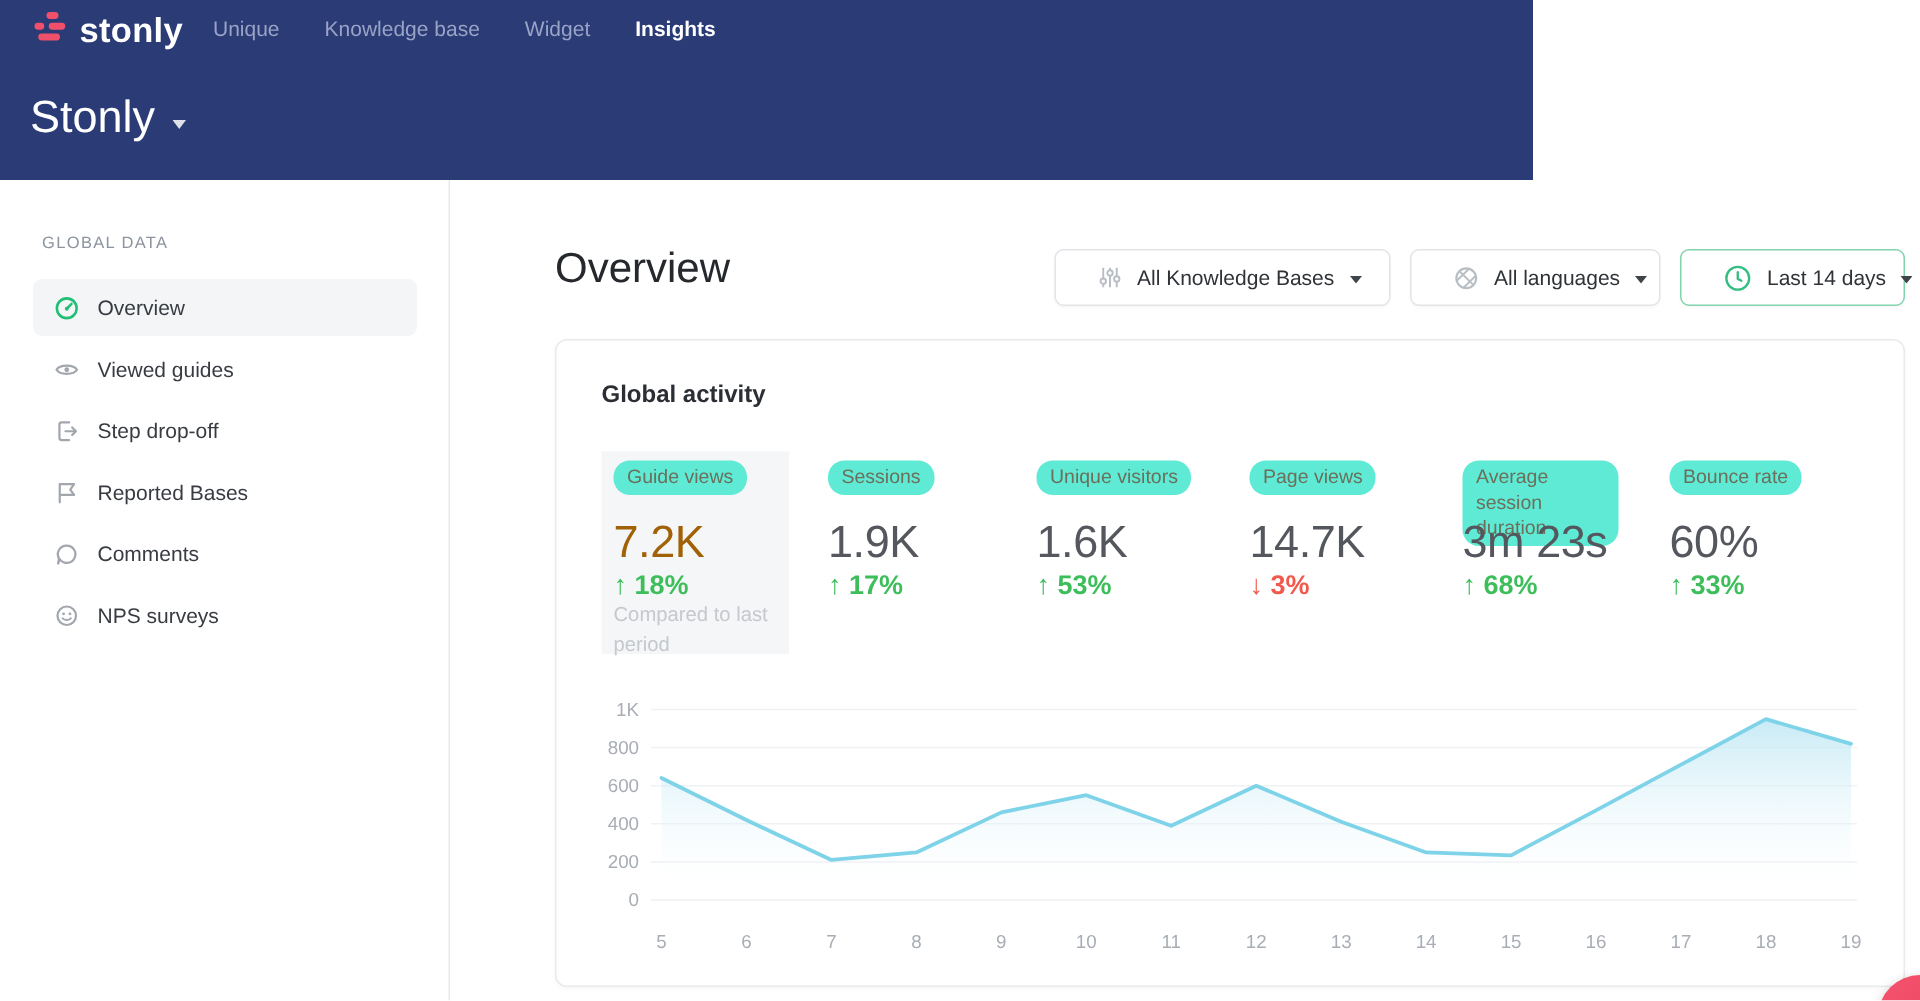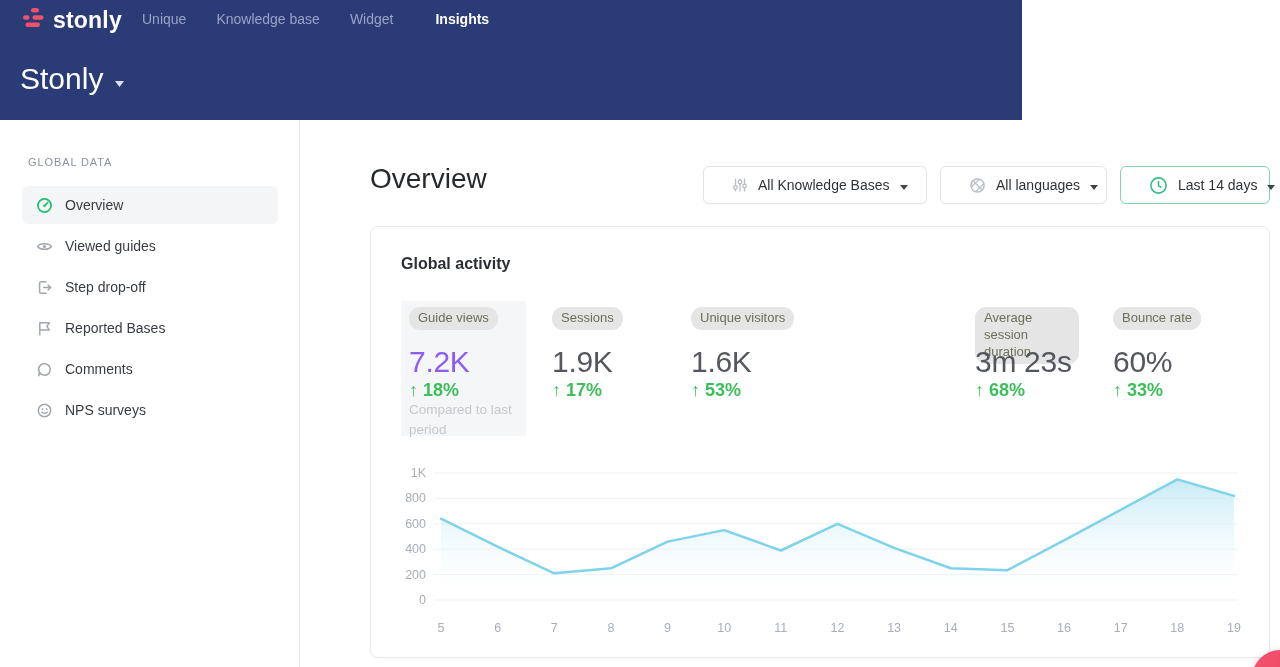--- a/index.html
+++ b/index.html
@@ -6,21 +6,21 @@
   html,body { width:1280px; height:667px; overflow:hidden; background:#fff;
     font-family:"Liberation Sans", sans-serif; }
   #app { position:relative; width:1280px; height:667px; background:#fff; overflow:hidden; }
 
   
   .top-header { position:absolute; left:0; top:0; width:1022px; height:120px; background:#2A3B76; }
   .logo { position:absolute; left:20px; top:7px; display:flex; align-items:center; gap:7px; }
   .logo-text { color:#fff; font-size:23px; font-weight:700; letter-spacing:.2px; }
   .top-nav { position:absolute; left:142px; top:0; height:38px; display:flex; align-items:center; gap:30px; }
   .nav-item { font-size:14px; color:#99A3C6; cursor:pointer; white-space:nowrap; }
-  .nav-item.active { color:#fff; font-weight:700;margin-left:12px; }
+  .nav-item.active { color:#fff; font-weight:700; }
   .workspace { position:absolute; left:20px; top:62px; display:flex; align-items:center; gap:12px; }
   .workspace-name { color:#fff; font-size:30px; font-weight:400; }
   .ws-caret { margin-top:6px; }
 
   
   .sidebar { position:absolute; left:0; top:120px; width:300px; height:650px; background:#fff; border-right:1px solid #E7E9EC; }
   .section-label { position:absolute; left:28px; top:36px; font-size:11px; color:#8C939E; letter-spacing:.9px; }
   .side-items { position:absolute; left:0; top:66px; width:300px; }
   .side-item { position:absolute; left:22px; width:256px; height:38px; border-radius:6px; display:flex; align-items:center; padding-left:14px; gap:12px; cursor:pointer; }
   .side-item.active { background:#F4F5F7; }
@@ -37,23 +37,23 @@
 
   
   .card { position:absolute; left:370px; top:226px; width:900px; height:432px; background:#fff;
     border:1px solid #E8EAED; border-radius:8px; box-shadow:0 1px 3px rgba(40,45,60,.04); }
   .card-title { position:absolute; left:30px; top:28px; font-size:16px; font-weight:700; color:#2B2E33; }
 
   .metrics-row { position:absolute; left:0; top:80px; width:900px; height:155px; }
   .metric { position:absolute; top:0; width:130px; height:135px; }
   .metric.selected::before { content:''; position:absolute; left:-8px; top:-6px; width:125px; height:135px; background:#F5F6F7; z-index:0; }
   .metric > * { position:relative; z-index:1; }
-  .metric .pill { display:inline-block; background:#e5e5e5; border-radius:11px; padding:3px 9px; font-size:13px; color:#6B6F5B; line-height:1.3; max-width:104px; }
+  .metric .pill { display:inline-block; background:#5eead4; border-radius:11px; padding:3px 9px; font-size:13px; color:#6B6F5B; line-height:1.3; max-width:104px; }
   .metric .value { position:absolute; left:0; top:38px; font-size:30px; color:#54575D; letter-spacing:-.3px; white-space:nowrap; }
-  .metric.selected .value { color:#8b5cf6;text-align:right; }
+  .metric.selected .value { color:#a16207;text-align:right; }
   .metric .delta { position:absolute; left:0; top:73px; font-size:18px; font-weight:700; }
   .metric .delta.up { color:#3DBE5B; }
   .metric .delta.down { color:#F2594D; }
   .metric .note { position:absolute; left:0; top:93px; width:104px; font-size:13.5px; color:#C5C8CC; line-height:1.45; }
 
   .chart-wrap { position:absolute; left:15px; top:234px; width:865px; height:178px; }
 
   
   .chat-bubble { position:absolute; left:1252px; top:650px; width:56px; height:56px; border-radius:50%;
     background:linear-gradient(135deg,#F4536E,#E8425F); box-shadow:0 2px 8px rgba(0,0,0,.2); cursor:pointer; }
@@ -193,20 +193,21 @@
           </svg></span>
       </div>
     </div>
 
   <div class="card">
     <div class="card-title">Global activity</div>
     <div class="metrics-row">
         <div class="metric selected" style="left: 38px;"><span class="pill">Guide views</span><div class="value">7.2K</div><div class="delta up"><span>↑ </span>18%</div><div class="note">Compared to last period</div></div>
         <div class="metric" style="left: 181px;"><span class="pill">Sessions</span><div class="value">1.9K</div><div class="delta up"><span>↑ </span>17%</div></div>
         <div class="metric" style="left: 320px;"><span class="pill">Unique visitors</span><div class="value">1.6K</div><div class="delta up"><span>↑ </span>53%</div></div>
+        <div class="metric" style="left: 462px;"><span class="pill">Page views</span><div class="value">14.7K</div><div class="delta down"><span>↓ </span>3%</div></div>
         <div class="metric" style="left: 592px; margin-left: 12px;"><span class="pill">Average session duration</span><div class="value">3m 23s</div><div class="delta up"><span>↑ </span>68%</div></div>
         <div class="metric" style="left: 742px;"><span class="pill">Bounce rate</span><div class="value">60%</div><div class="delta up"><span>↑ </span>33%</div></div>
       </div>
     <div class="chart-wrap">
       <svg id="activity-chart" width="865" height="178" viewBox="0 0 865 178">
         <defs>
           <linearGradient id="areaGrad" x1="0" y1="0" x2="0" y2="1">
             <stop offset="0" stop-color="#BEE7F4" stop-opacity="0.85"></stop>
             <stop offset="1" stop-color="#FFFFFF" stop-opacity="0"></stop>
           </linearGradient>

